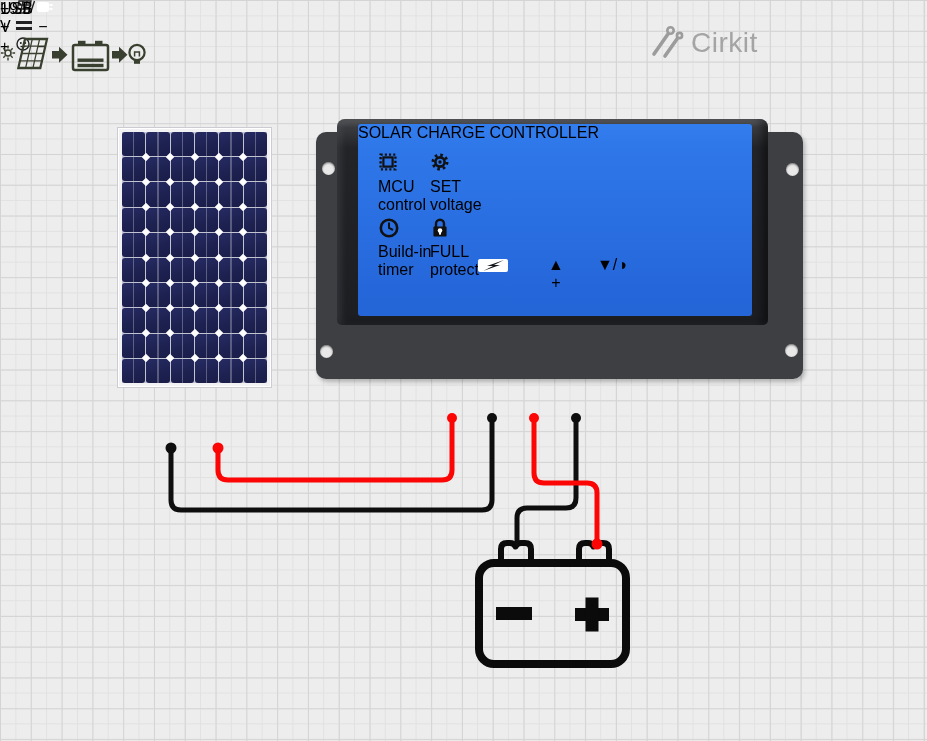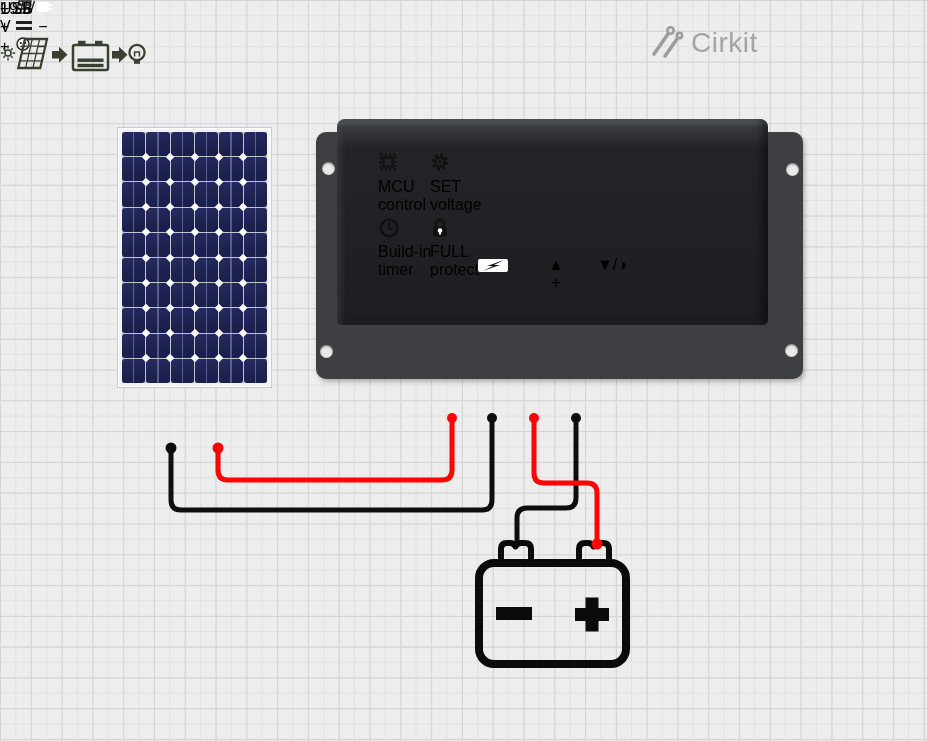--- a/index.html
+++ b/index.html
@@ -230,20 +230,23 @@
 
   <div class="abs mount-plate">
     <div class="plate-hole" style="left:6px;top:30px;"></div>
     <div class="plate-hole" style="left:470px;top:31px;"></div>
     <div class="plate-hole" style="left:4px;top:213px;"></div>
     <div class="plate-hole" style="left:469px;top:212px;"></div>
   </div>
 
   <div class="abs ctrl-body"></div>
 
+  <div class="abs blue-panel">
+    <div class="ctrl-title">SOLAR CHARGE CONTROLLER</div>
+  </div>
 
   <div class="abs feature-box" style="left:430px;top:152px;">
     <svg width="20" height="22" viewBox="0 0 20 22">
       <circle cx="10" cy="10" r="7" fill="none" stroke="#111" stroke-width="3" stroke-dasharray="2.6 2.9"></circle>
       <circle cx="10" cy="10" r="4.6" fill="none" stroke="#111" stroke-width="2.6"></circle>
       <circle cx="10" cy="10" r="1.7" fill="#111"></circle>
     </svg>
     <div class="feature-text">
       <div>SET</div>
       <div>voltage</div>

